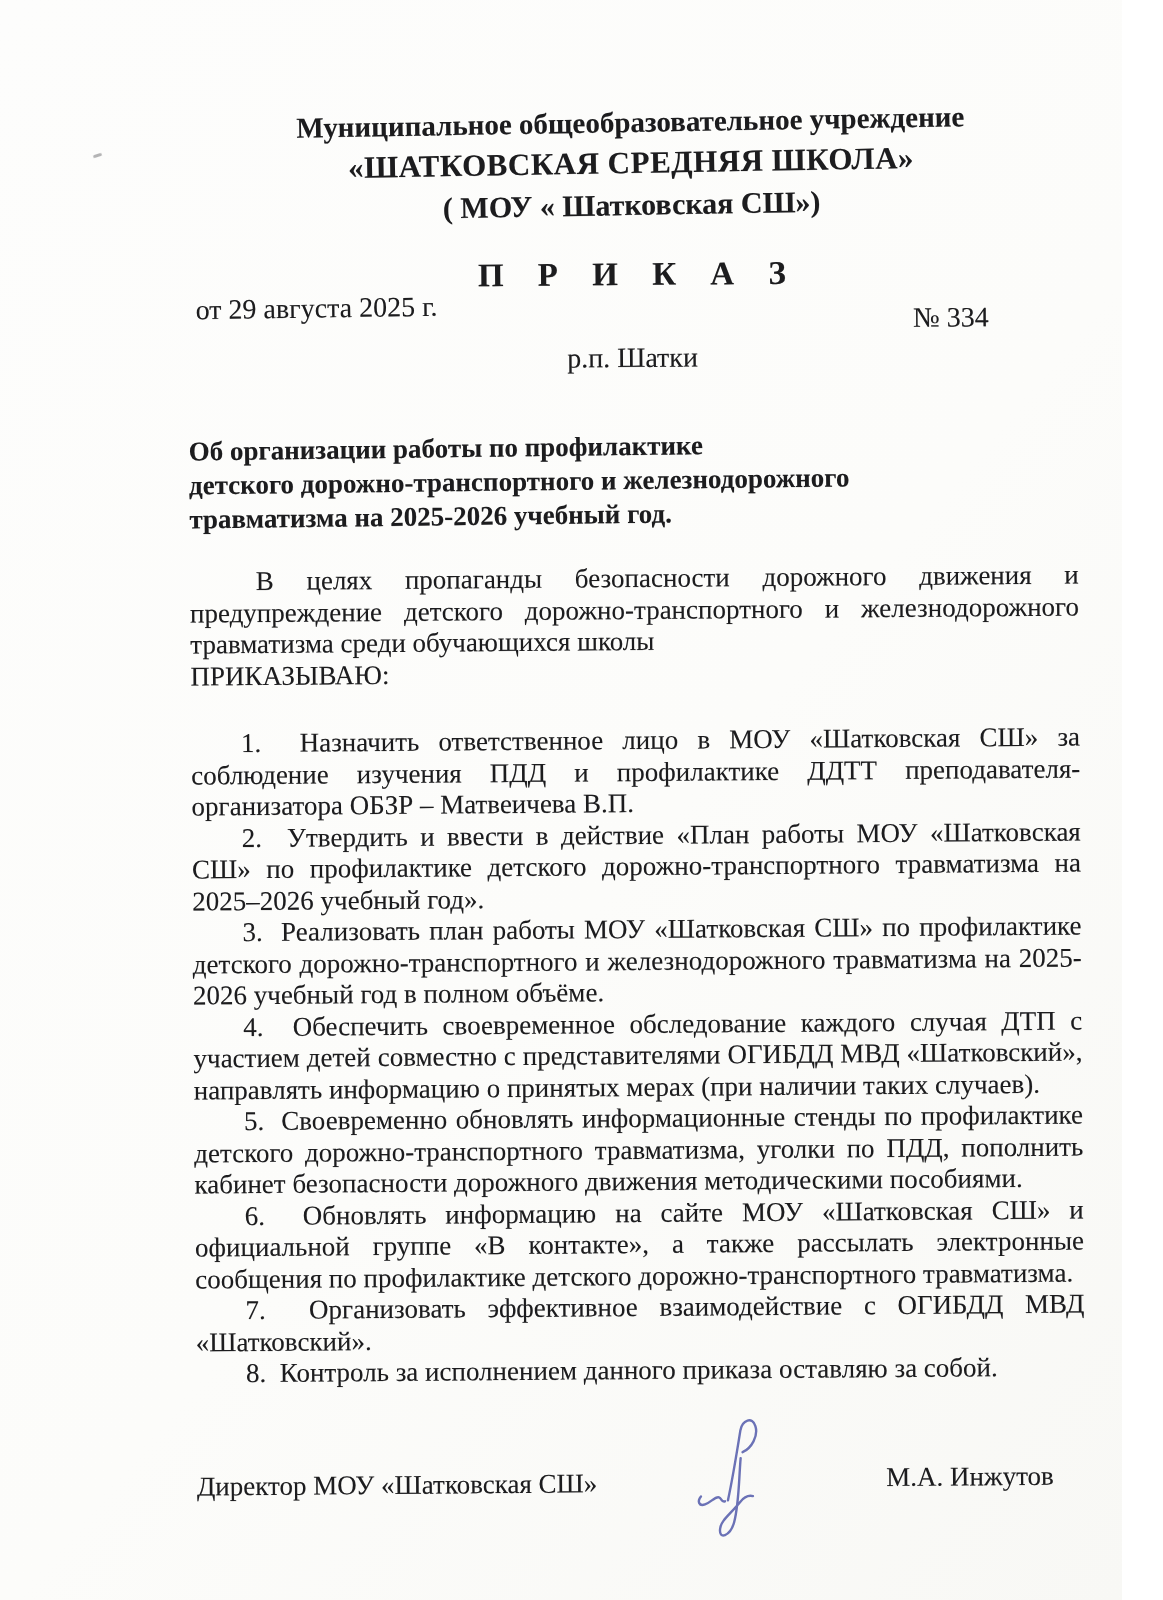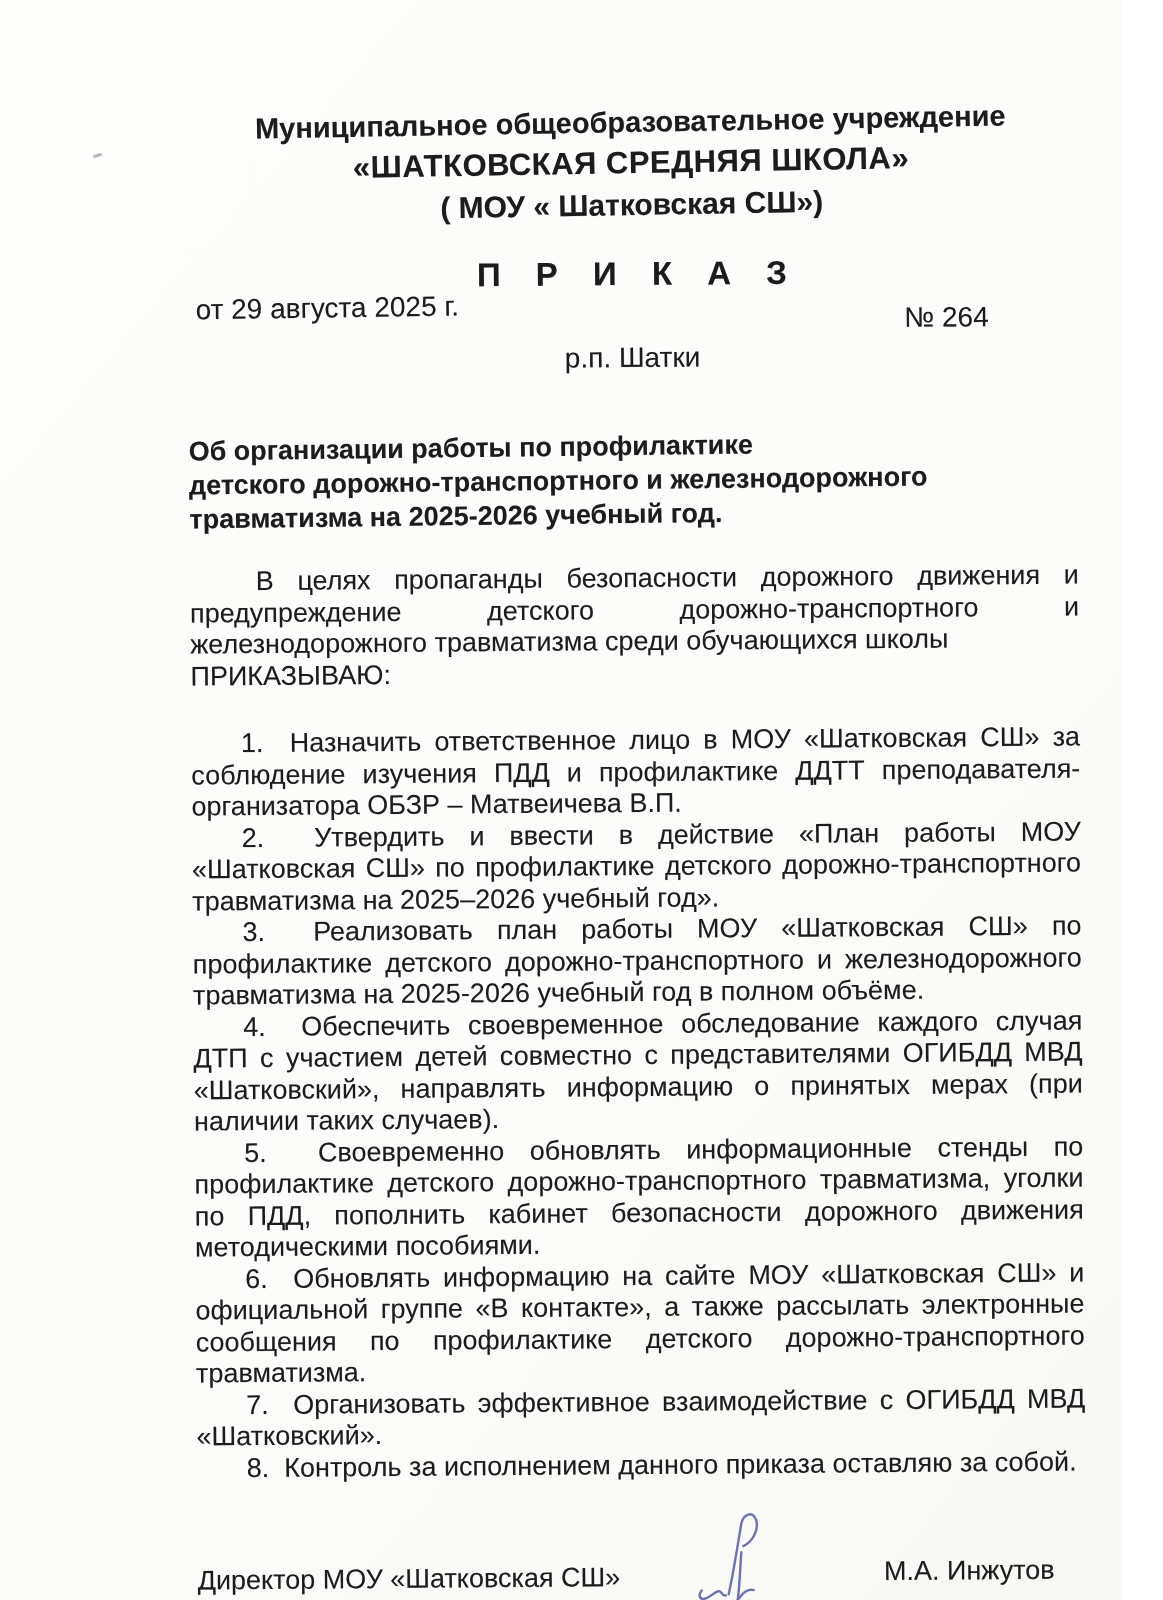--- a/index.html
+++ b/index.html
@@ -6,21 +6,21 @@
     margin: 0;
     padding: 0;
     background: #ffffff;
   }
   .page {
     position: relative;
     width: 1122px;
     height: 1600px;
     overflow: hidden;
     background: linear-gradient(130deg, #fdfdfc 0%, #fcfcfa 55%, #f8f8f5 100%);
-    font-family: Liberation Sans, sans-serif;
+    font-family: Liberation Serif, serif;
     color: #1c1c1e;
   }
   .scan-tilt {
     position: absolute;
     left: 186px;
     top: 104px;
     width: 889px;
     transform: rotate(-0.45deg);
     transform-origin: 50% 0;
     text-shadow: 0.2px 0.2px 0.6px rgba(45,45,50,0.35);
@@ -126,21 +126,21 @@
     <div class="doc-header">
       <div class="h-line1">Муниципальное общеобразовательное учреждение</div>
       <div class="h-line2">«ШАТКОВСКАЯ СРЕДНЯЯ ШКОЛА»</div>
       <div class="h-line3">( МОУ « Шатковская СШ»)</div>
     </div>
 
     <div class="order-title">П Р И К А З</div>
 
     <div class="meta-row">
       <span class="meta-date">от 29 августа 2025 г.</span>
-      <span class="meta-number">№ 264</span>
+      <span class="meta-number">№ 334</span>
     </div>
 
     <div class="place-line">р.п. Шатки</div>
 
     <div class="subject-block">
       <div>Об организации работы по профилактике</div>
       <div>детского дорожно-транспортного и железнодорожного</div>
       <div>травматизма на 2025-2026 учебный год.</div>
     </div>
 

